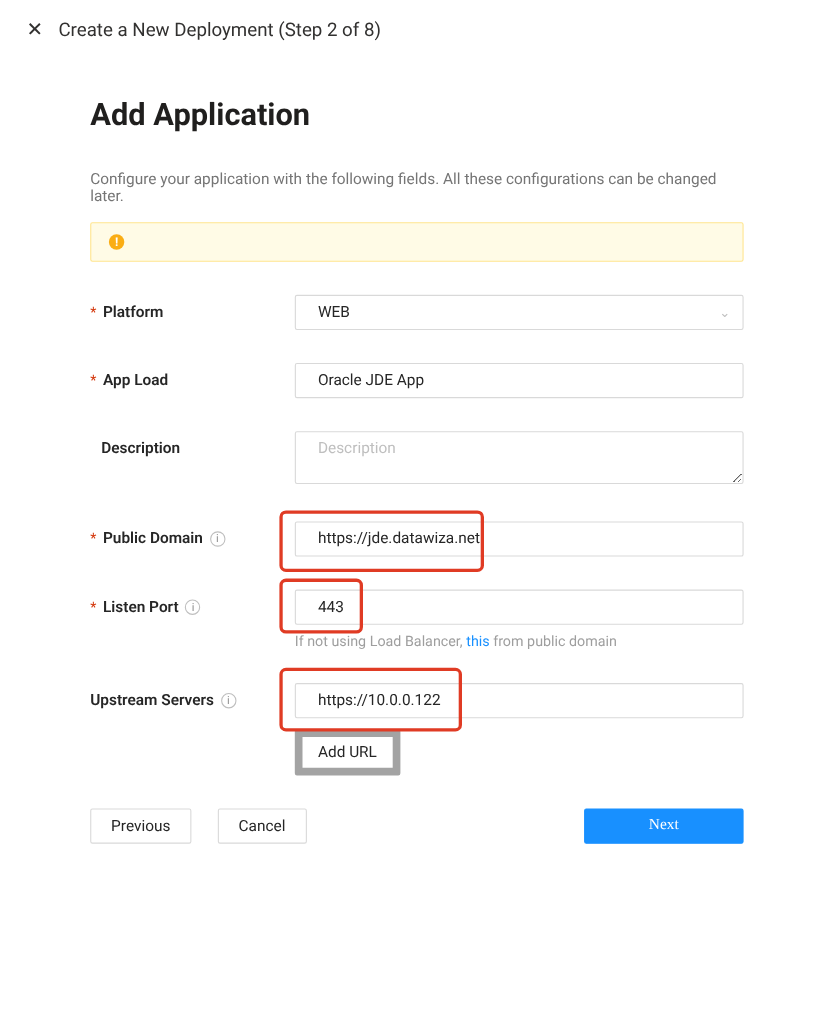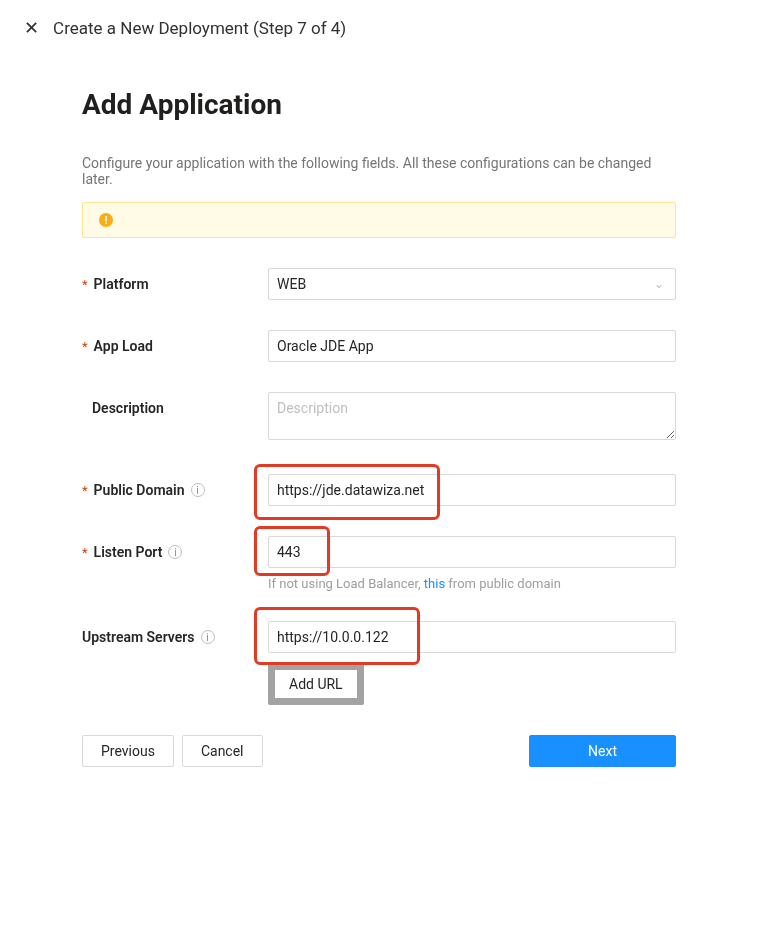--- a/index.html
+++ b/index.html
@@ -109,21 +109,21 @@
       flex: 1;
       position: relative;
     }
     .select-wrap {
       position: relative;
     }
     .select-input, .text-input, .textarea-input {
       width: 100%;
       border: 1px solid #d9d9d9;
       border-radius: 2px;
-      padding: 7px 8px;
+      padding: 7px 20px;
       font-size: 14px;
       color: #262626;
       font-family: inherit;
       outline: none;
     }
     .select-input {
       padding-right: 30px;
       cursor: pointer;
       background: #fff;
       text-align: left;
@@ -188,51 +188,52 @@
       border-radius: 2px;
       font-family: inherit;
     }
     .footer-row {
       display: flex;
       justify-content: space-between;
       margin-top: 22px;
     }
     .footer-left {
       display: flex;
-      gap: 8px;
+      gap: 24px;
     }
     .btn {
       padding: 7px 18px;
       font-size: 14px;
       border-radius: 2px;
       cursor: pointer;
       font-family: inherit;
       border: 1px solid #d9d9d9;
       background: #fff;
       color: #262626;
     }
     .btn-primary {
       background: #1890ff;
       border-color: #1890ff;
       color: #fff;
       padding: 7px 58px;
+      font-family: Liberation Serif, serif;
     }
     .desc-label {
       font-weight: 600;
       color: #262626;
       font-size: 14px;
       padding-left: 10px;
     }
   </style>
 </head>
 <body>
 
 <div class="header-bar">
   <span class="close-x">✕</span>
-  <span class="header-title">Create a New Deployment (Step 7 of 4)</span>
+  <span class="header-title">Create a New Deployment (Step 2 of 8)</span>
 </div>
 
 <div class="content">
   <h1 class="page-title">Add Application</h1>
   <p class="subtitle">Configure your application with the following fields. All these configurations can be changed later.</p>
 
   <div class="notice">
     <span class="notice-icon">!</span>
   </div>
 

